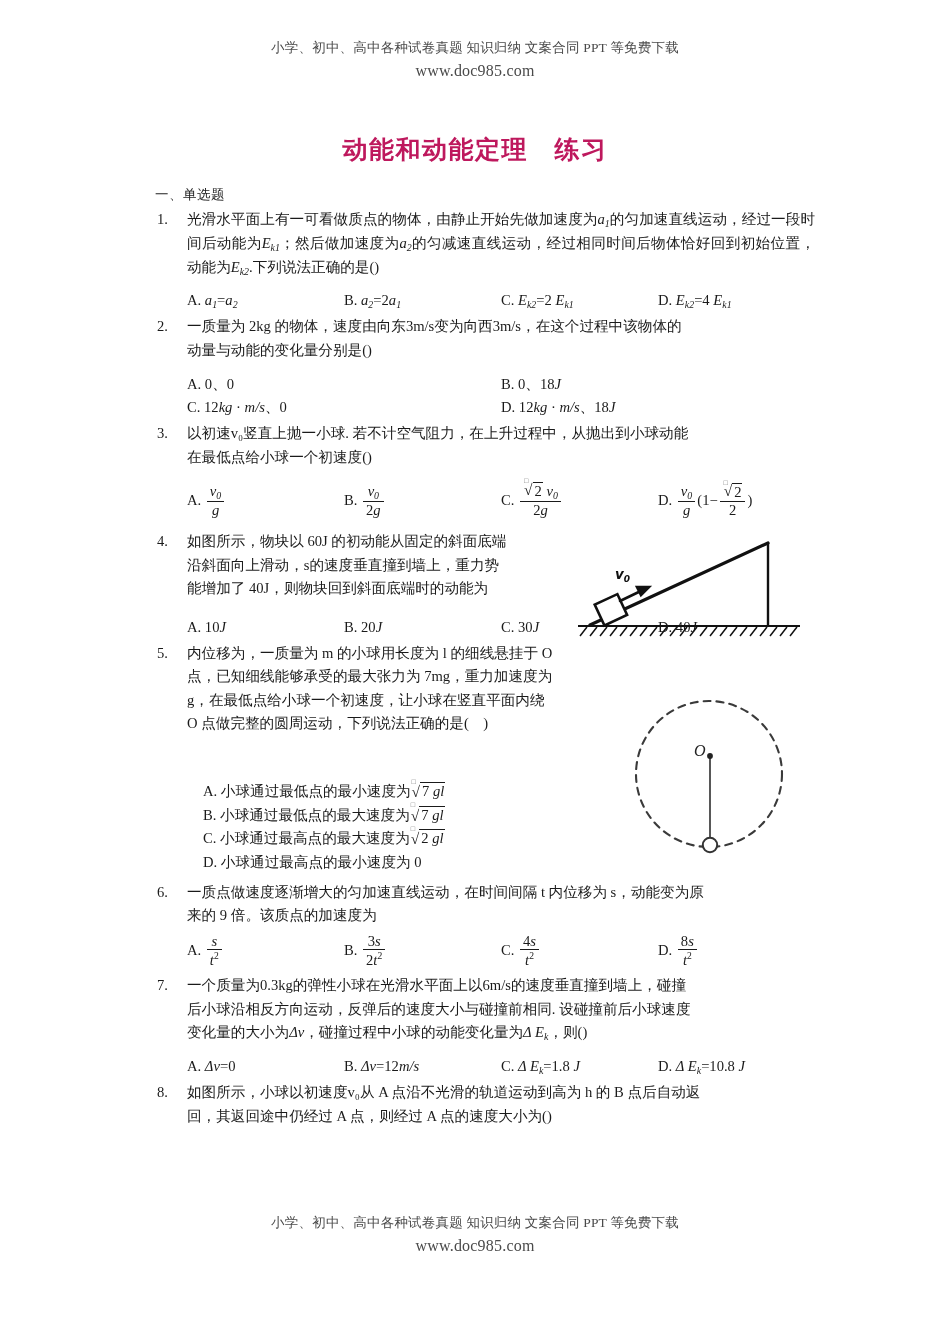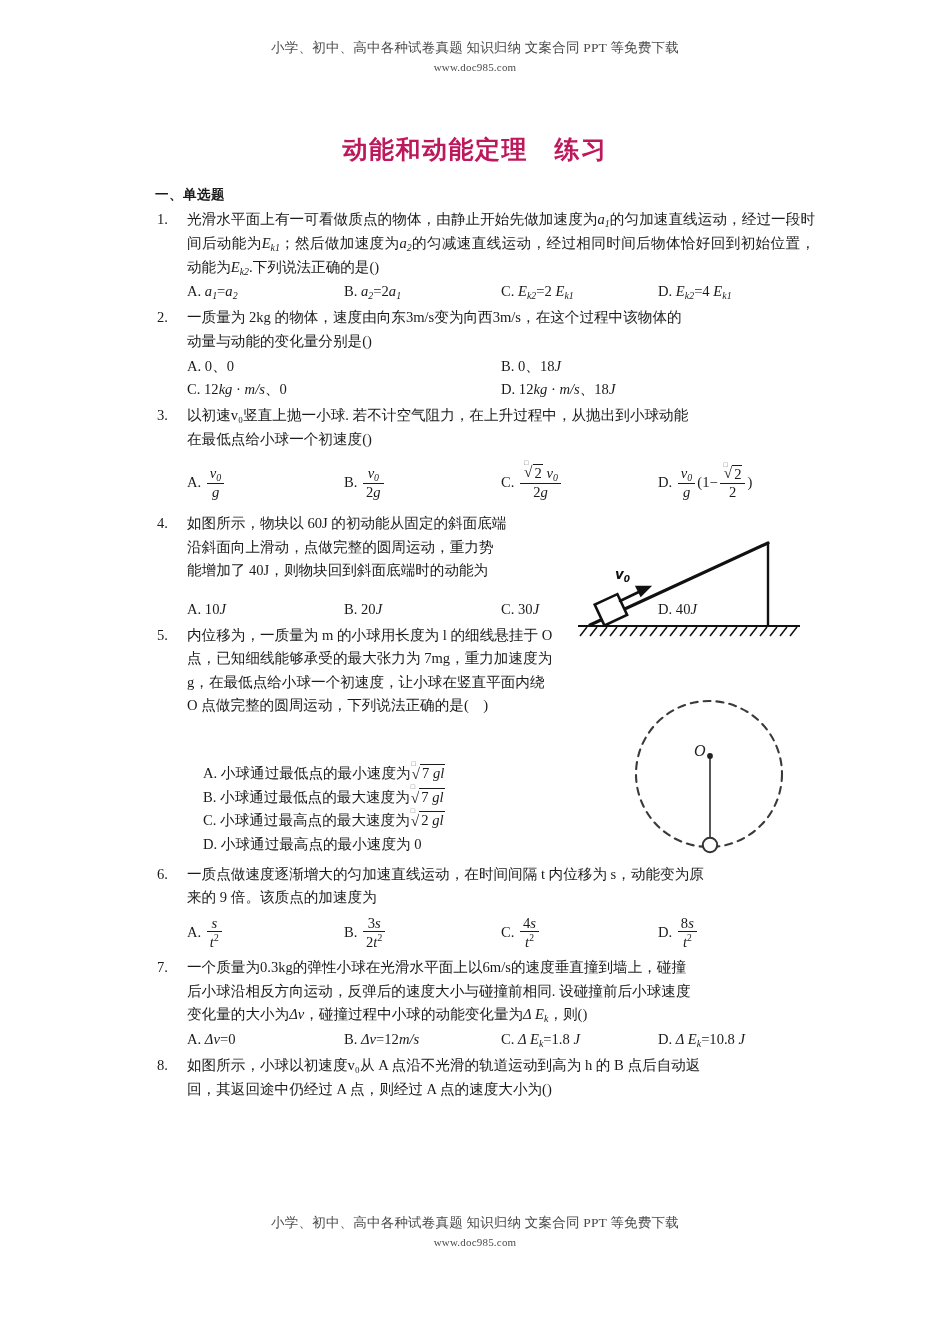--- a/index.html
+++ b/index.html
@@ -17,21 +17,21 @@
   .page { position: relative; width: 950px; height: 968px; }
 
   
   .watermark {
     text-align: center;
     color: #4a4a4a;
     font-size: 13.5px;
     line-height: 1.55;
     letter-spacing: 0.2px;
   }
-  .watermark .wm-line2 { font-size: 11px; text-align: center; }
+  .watermark .wm-line2 { font-size: 16px; text-align: center; }
   .wm-top { position: absolute; left: 0; right: 0; top: 38px; }
   .wm-bottom { position: absolute; left: 0; right: 0; top: 1213px; }
 
   
   .doc-title {
     position: absolute;
     left: 0; right: 0;
     top: 133px;
     text-align: center;
     font-family: "DejaVu Sans", "Liberation Sans", sans-serif;
@@ -44,21 +44,21 @@
   
   .content {
     position: absolute;
     left: 155px;
     top: 186px;
     width: 660px;
   }
 
   .section-head {
     font-family: "DejaVu Sans", "Liberation Sans", sans-serif;
-    font-weight: bold;
+    font-weight: normal;
     font-size: 13.5px;
     margin-bottom: 4px;
     letter-spacing: 0.5px;
   }
 
   .q {
     position: relative;
     padding-left: 32px;
     margin-bottom: 2px;
     font-size: 14.6px;
@@ -67,21 +67,21 @@
   .q-num {
     position: absolute;
     left: 2px;
     top: 0;
     font-size: 14.6px;
   }
   .q-body { text-align: justify; }
   .stem { text-indent: 0; }
 
   
-  .opts { margin-top: 1px; }
+  .opts { margin-top: 10px; }
   .opt-row { display: flex; align-items: flex-end; }
   .opt { display: inline-block; }
 
   .opt-4 > .opt { width: 25%; }
   .opt-2 > .opt { width: 50%; }
   .opt-list .opt { display: block; width: 100%; }
 
   
   i, .mi { font-style: italic; }
   sub { font-size: 0.68em; vertical-align: -0.28em; font-style: italic; }
@@ -214,21 +214,21 @@
               </span>)
           </span>
         </div>
       </div>
     </div>
 
     <div class="q">
       <span class="q-num">4.</span>
       <div class="q-body" style="width:400px;">
         <div>如图所示，物块以 60J 的初动能从固定的斜面底端</div>
-        <div>沿斜面向上滑动，点做完整的圆周运动，重力势</div>
+        <div>沿斜面向上滑动，s的速度垂直撞到墙上，重力势</div>
         <div>能增加了 40J，则物块回到斜面底端时的动能为</div>
       </div>
       <div class="opts opt-4 opt-row" style="margin-top:15px;">
         <span class="opt"><span>A.</span> 10<i>J</i></span>
         <span class="opt"><span>B.</span> 20<i>J</i></span>
         <span class="opt"><span>C.</span> 30<i>J</i></span>
         <span class="opt"><span>D.</span> 40<i>J</i></span>
       </div>
     </div>
 

